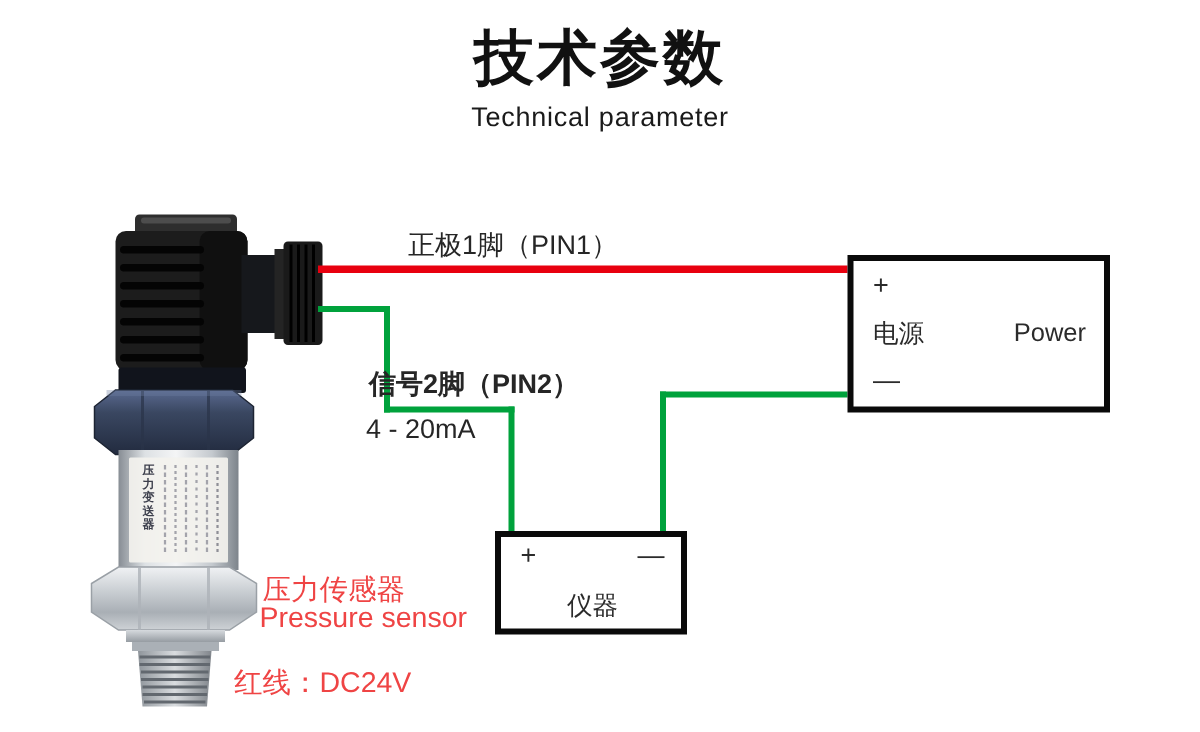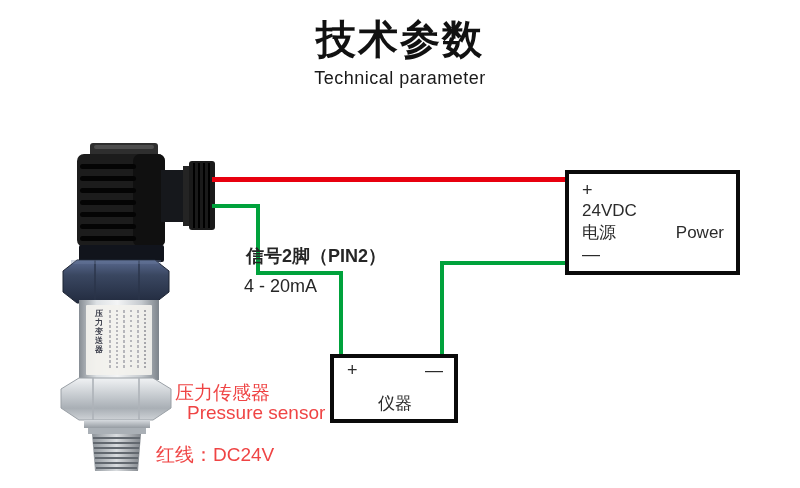--- a/index.html
+++ b/index.html
@@ -156,39 +156,39 @@
   <div class="wire" style="left: 212px; top: 177px; width: 355px; height: 5px; background: rgb(232, 0, 15);"></div>
 
   <div class="wire" style="left: 212px; top: 204px; width: 48px; height: 4px; background: rgb(0, 162, 60);"></div>
   <div class="wire" style="left: 256px; top: 204px; width: 4px; height: 71px; background: rgb(0, 162, 60);"></div>
   <div class="wire" style="left: 256px; top: 271px; width: 87px; height: 4px; background: rgb(0, 162, 60);"></div>
   <div class="wire" style="left: 339px; top: 271px; width: 4px; height: 85px; background: rgb(0, 162, 60);"></div>
 
   <div class="wire" style="left: 440px; top: 261px; width: 4px; height: 95px; background: rgb(0, 162, 60);"></div>
   <div class="wire" style="left: 440px; top: 261px; width: 127px; height: 4px; background: rgb(0, 162, 60);"></div>
 
+  <div class="lbl" style="left:272px; top:154px;">正极1脚（PIN1）</div>
   <div class="lbl" style="left:246px; top:247px;font-weight:bold;">信号2脚（PIN2）</div>
   <div class="lbl" style="left:244px; top:277px;">4 - 20mA</div>
 
   <div class="box power">
     <div class="sign">+</div>
-    <div>24VDC</div>
     <div class="row">
       <span>电源</span>
       <span>Power</span>
     </div>
     <div class="sign">—</div>
   </div>
 
   <div class="box instr">
     <div class="row">
       <span class="sign">+</span>
       <span class="sign">—</span>
     </div>
     <div>仪器</div>
   </div>
 
   <div class="note" style="left:175px; top:380px;">压力传感器</div>
-  <div class="note" style="left:187px; top:402px;">Pressure sensor</div>
+  <div class="note" style="left:173px; top:402px;">Pressure sensor</div>
 
   <div class="note" style="left:156px; top:442px;">红线：DC24V</div>
 
 </div>
 
 </body></html>

